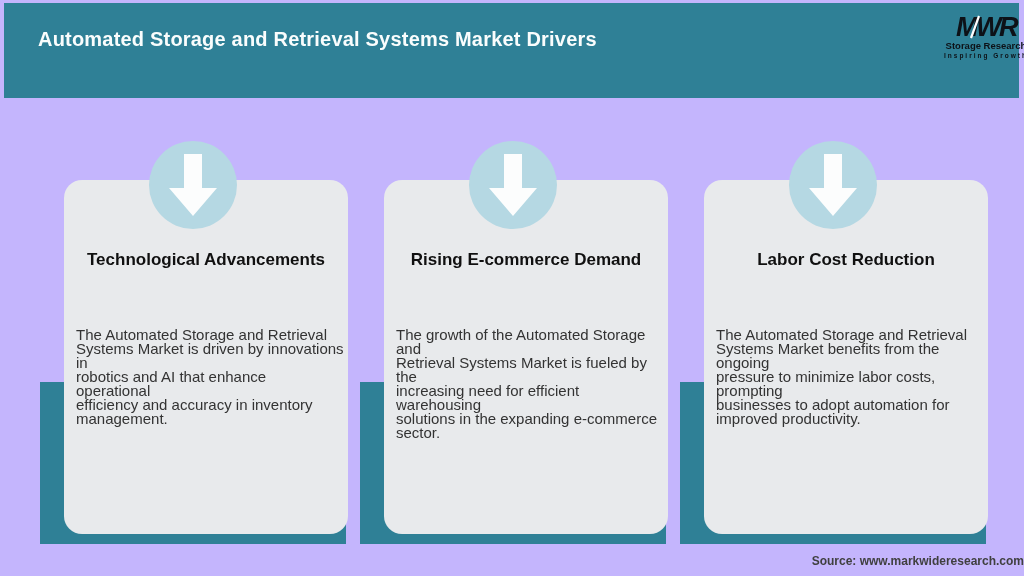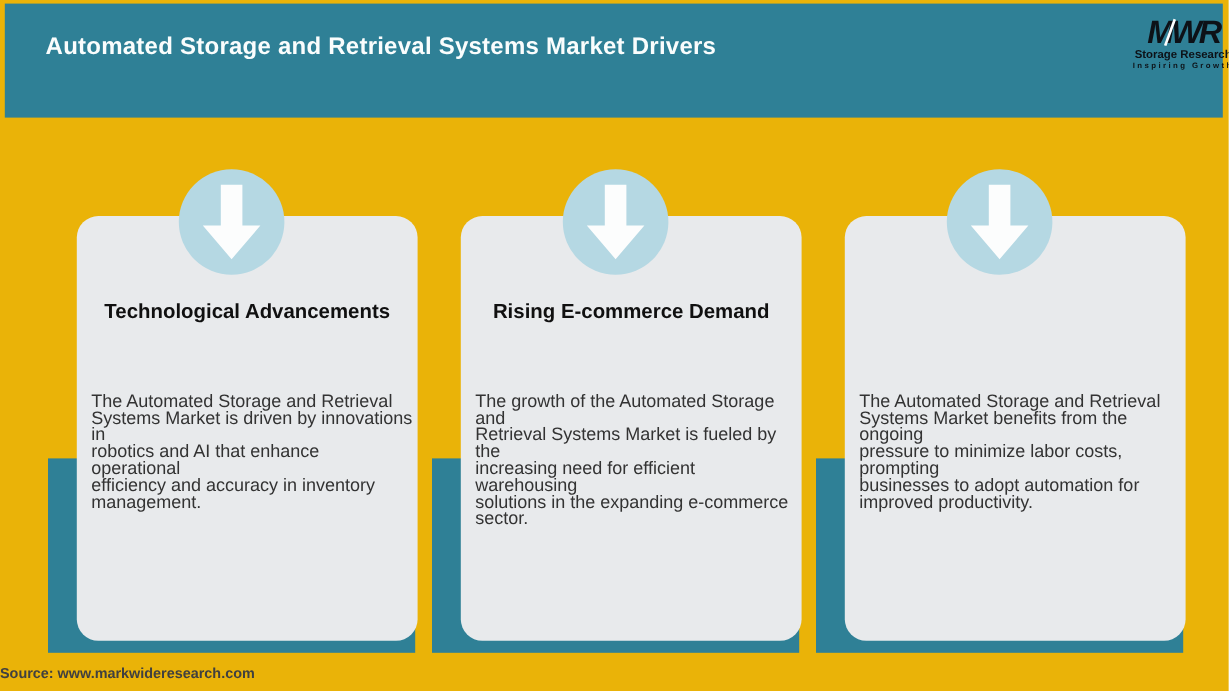--- a/index.html
+++ b/index.html
@@ -3,21 +3,21 @@
 <meta charset="utf-8">
 <style>
   * { margin: 0; padding: 0; box-sizing: border-box; }
   html, body { background: #ffffff; }
   body { font-family: "Liberation Sans", sans-serif; }
 
   .canvas {
     position: relative;
     width: 1024px;
     height: 576px;
-    background: #eab308;
+    background: #c4b5fd;
     overflow: hidden;
   }
 
   
   .header {
     position: absolute;
     left: 4px; top: 3px;
     width: 1015px; height: 95px;
     background: #2f8096;
   }
@@ -98,21 +98,21 @@
     border-radius: 50%;
     background: #b5d8e3;
   }
   .icon-circle svg { display: block; }
 
   
   .footer-source {
     position: absolute;
     left: 0; top: 554px;
     width: 1024px;
-    text-align: left;
+    text-align: right;
     font-size: 12px;
     font-weight: bold;
     color: #404040;
   }
   .footer-disclaimer {
     position: absolute;
     right: 14px; top: 555px;
     font-size: 10px;
     color: #1a1a1a;
     white-space: nowrap;
@@ -168,20 +168,21 @@
     <div class="icon-circle">
       <svg width="88" height="88" viewBox="0 0 88 88" aria-hidden="true">
         <path d="M35 13 h18 v34 h15 L44 75 L20 47 h15 Z" fill="#fcfdfd"></path>
       </svg>
     </div>
   </div>
 
   <div class="card-wrap pos-2">
     <div class="accent-band"></div>
     <div class="card">
+      <div class="card-title">Labor Cost Reduction</div>
       <div class="card-body">The Automated Storage and Retrieval
 Systems Market benefits from the ongoing
 pressure to minimize labor costs, prompting
 businesses to adopt automation for
 improved productivity.</div>
     </div>
     <div class="icon-circle">
       <svg width="88" height="88" viewBox="0 0 88 88" aria-hidden="true">
         <path d="M35 13 h18 v34 h15 L44 75 L20 47 h15 Z" fill="#fcfdfd"></path>
       </svg>

